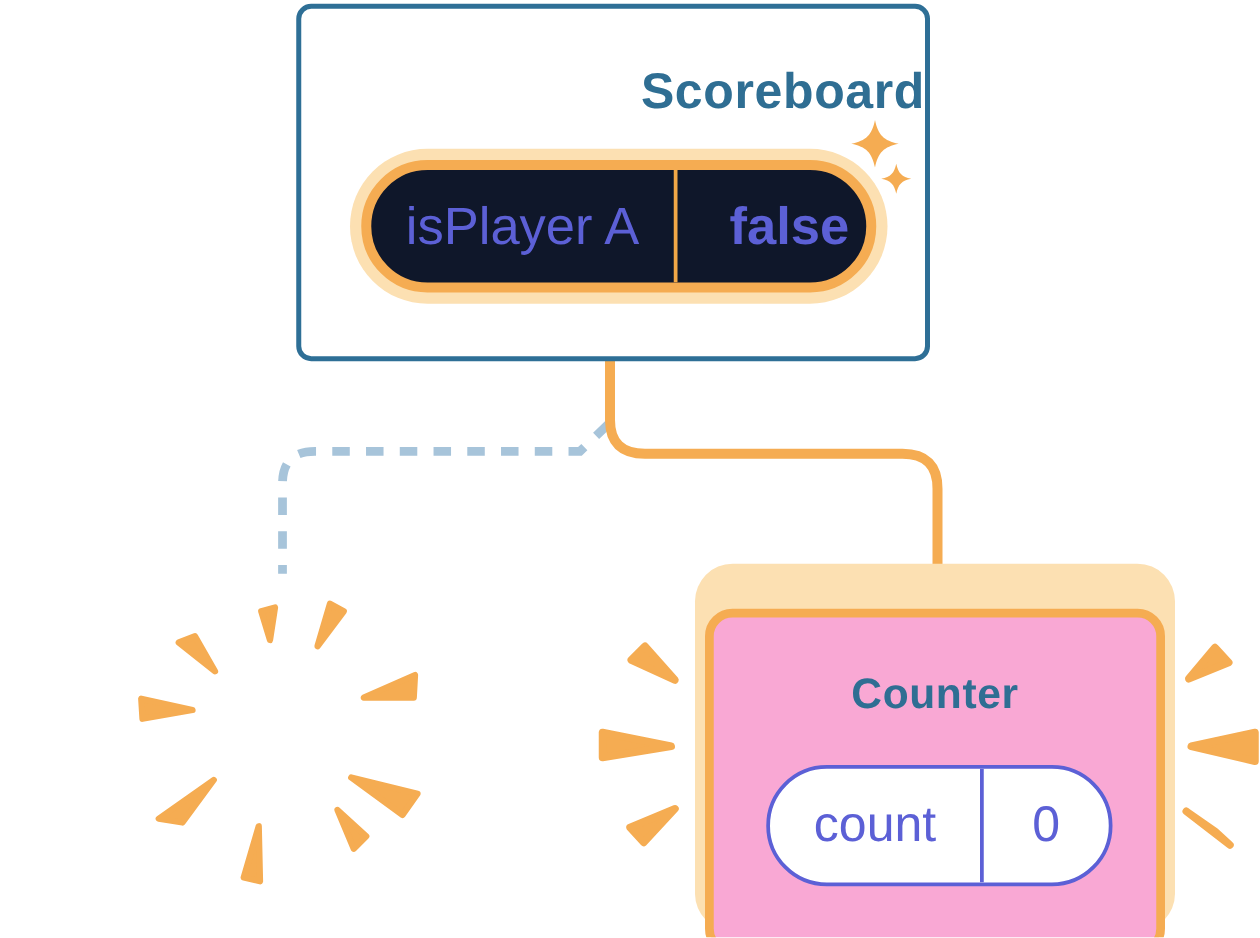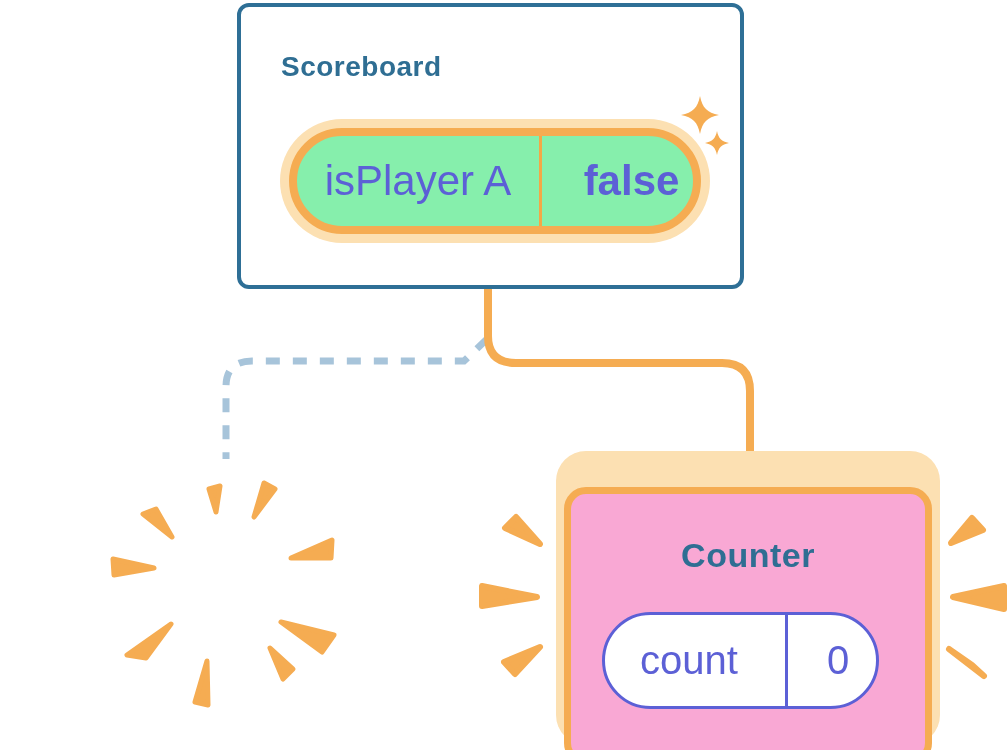--- a/index.html
+++ b/index.html
@@ -8,29 +8,29 @@
     overflow:hidden;font-family:"Liberation Sans",sans-serif;
   }
   .layer{position:absolute;left:0;top:0;}
   
   .scoreboard-card{
     position:absolute;left:237px;top:3px;width:507px;height:286px;
     box-sizing:border-box;background:#ffffff;border:4px solid #2E6F96;
     border-radius:12px;z-index:3;
   }
   .card-title{
-    position:absolute;left:0;top:44px;width:100%;text-align:left;
-    font-size:28px;font-weight:700;letter-spacing:0.5px;color:#2F6E93;margin-left:40px;
+    position:absolute;left:0;top:44px;width:100%;text-align:right;
+    font-size:40px;font-weight:700;letter-spacing:0.5px;color:#2F6E93;
   }
   .pill-halo{
     position:absolute;left:39px;top:112px;width:430px;height:124px;
     box-sizing:border-box;background:#FCE0B2;border-radius:999px;padding:9px;
   }
   .pill-border{
-    box-sizing:border-box;width:100%;height:100%;background:#86efac;
+    box-sizing:border-box;width:100%;height:100%;background:#0f172a;
     border:8px solid #F5AC52;border-radius:999px;display:flex;align-items:stretch;
     overflow:hidden;
   }
   .pill-cell{
     display:flex;align-items:center;justify-content:center;
     font-size:42px;color:#5C60D6;
   }
   .pill-key{flex:0 0 242px;}
   .pill-val{flex:1;font-weight:700;margin-left:28px;}
   .pill-divider-orange{flex:0 0 3px;background:#F2A847;}
@@ -42,23 +42,23 @@
   }
   .counter-inner{
     position:relative;box-sizing:border-box;width:100%;height:100%;
     background:#f9a8d4;border:7px solid #F5AC52;border-radius:22px;margin-top:28px;
   }
   .counter-title{
     position:absolute;left:0;top:42px;width:100%;text-align:center;
     font-size:34px;font-weight:700;letter-spacing:0.5px;color:#2F6E93;
   }
   .count-pill{
-    position:absolute;left:31px;top:118px;width:277px;height:97px;
+    position:absolute;left:42px;top:118px;width:277px;height:97px;
     box-sizing:border-box;background:#ffffff;border:3px solid #5C60D6;
-    border-radius:999px;display:flex;align-items:stretch;overflow:hidden;gap:12px;
+    border-radius:999px;display:flex;align-items:stretch;overflow:hidden;
   }
   .count-cell{
     display:flex;align-items:center;justify-content:center;
     font-size:40px;color:#5C60D6;
   }
   .count-key{flex:0 0 168px;}
   .count-val{flex:1;}
   .pill-divider-purple{flex:0 0 3px;background:#5C60D6;}
   
   .destroyed-card{

